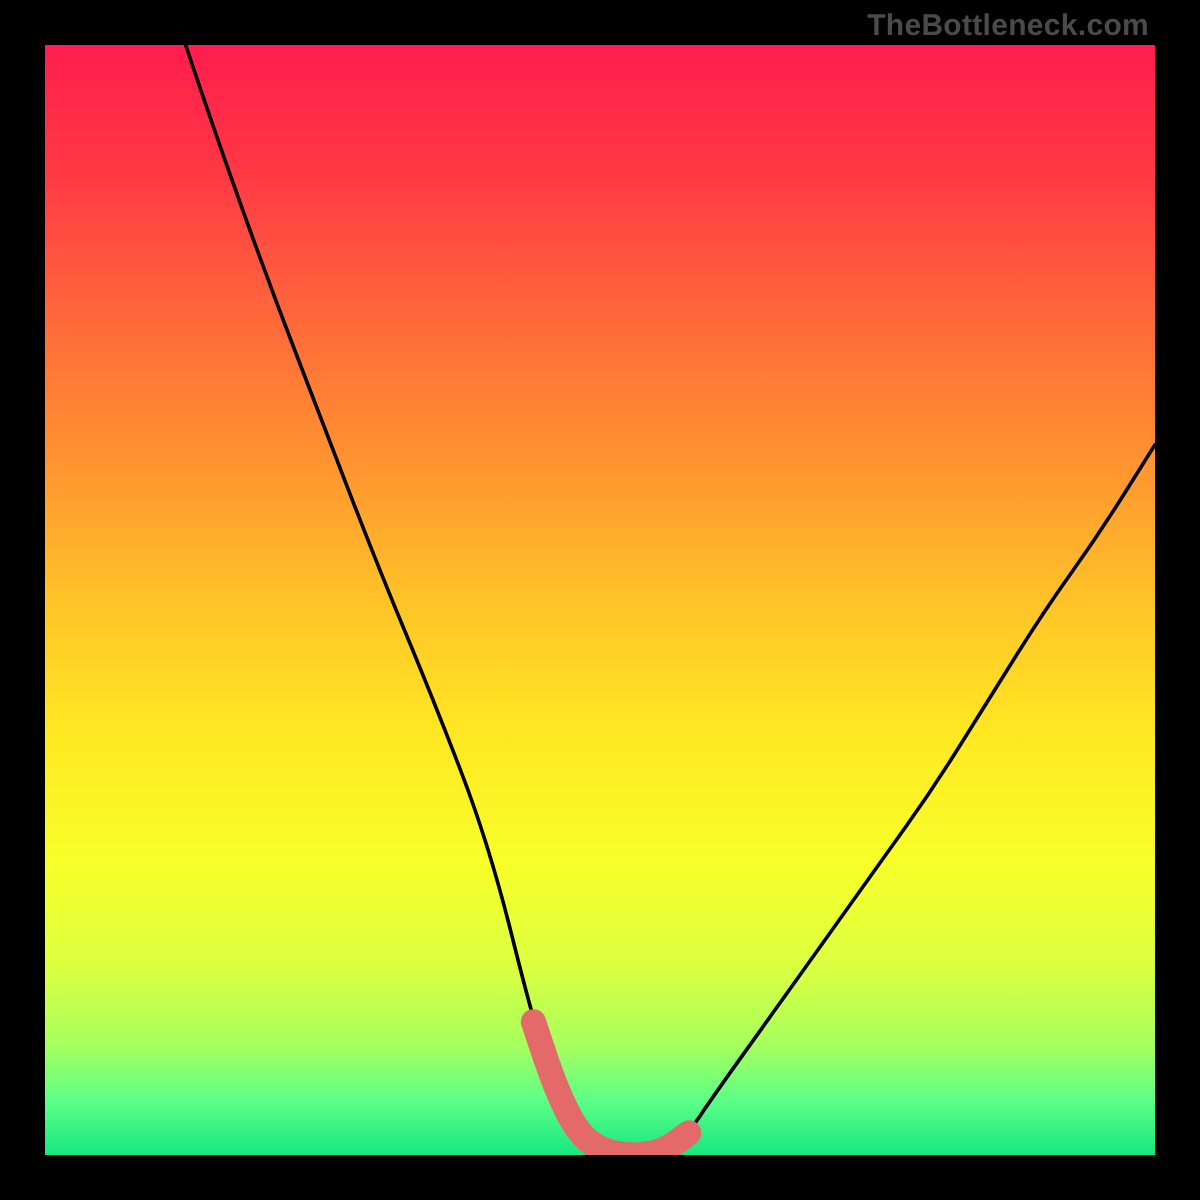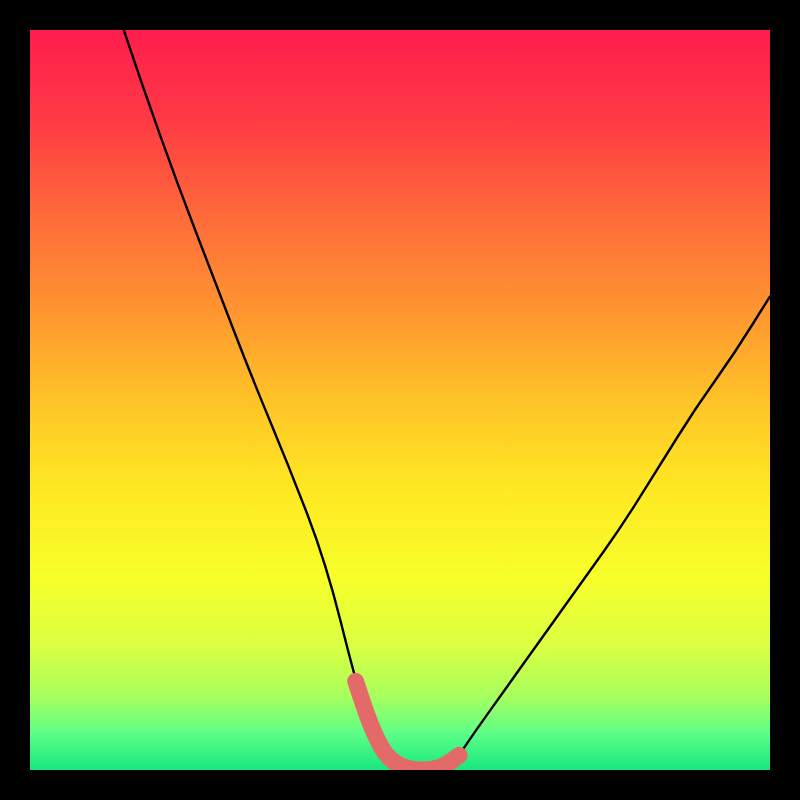--- a/index.html
+++ b/index.html
@@ -37,20 +37,21 @@
   }
   svg {
     display: block;
   }
 </style>
 </head>
 <body>
 
 <div class="frame">
 
+  <div class="watermark">TheBottleneck.com</div>
 
   <div class="plot-area">
     <svg id="chart-svg" width="740" height="740" viewBox="0 0 740 740" preserveAspectRatio="none">
       <defs>
         <linearGradient id="bg-grad" x1="0" y1="0" x2="0" y2="1">
             <stop offset="0.0%" stop-color="#ff1d4e"></stop>
             <stop offset="12.0%" stop-color="#ff3a44"></stop>
             <stop offset="25.0%" stop-color="#ff6a3a"></stop>
             <stop offset="38.0%" stop-color="#ff9530"></stop>
             <stop offset="50.0%" stop-color="#ffc328"></stop>

